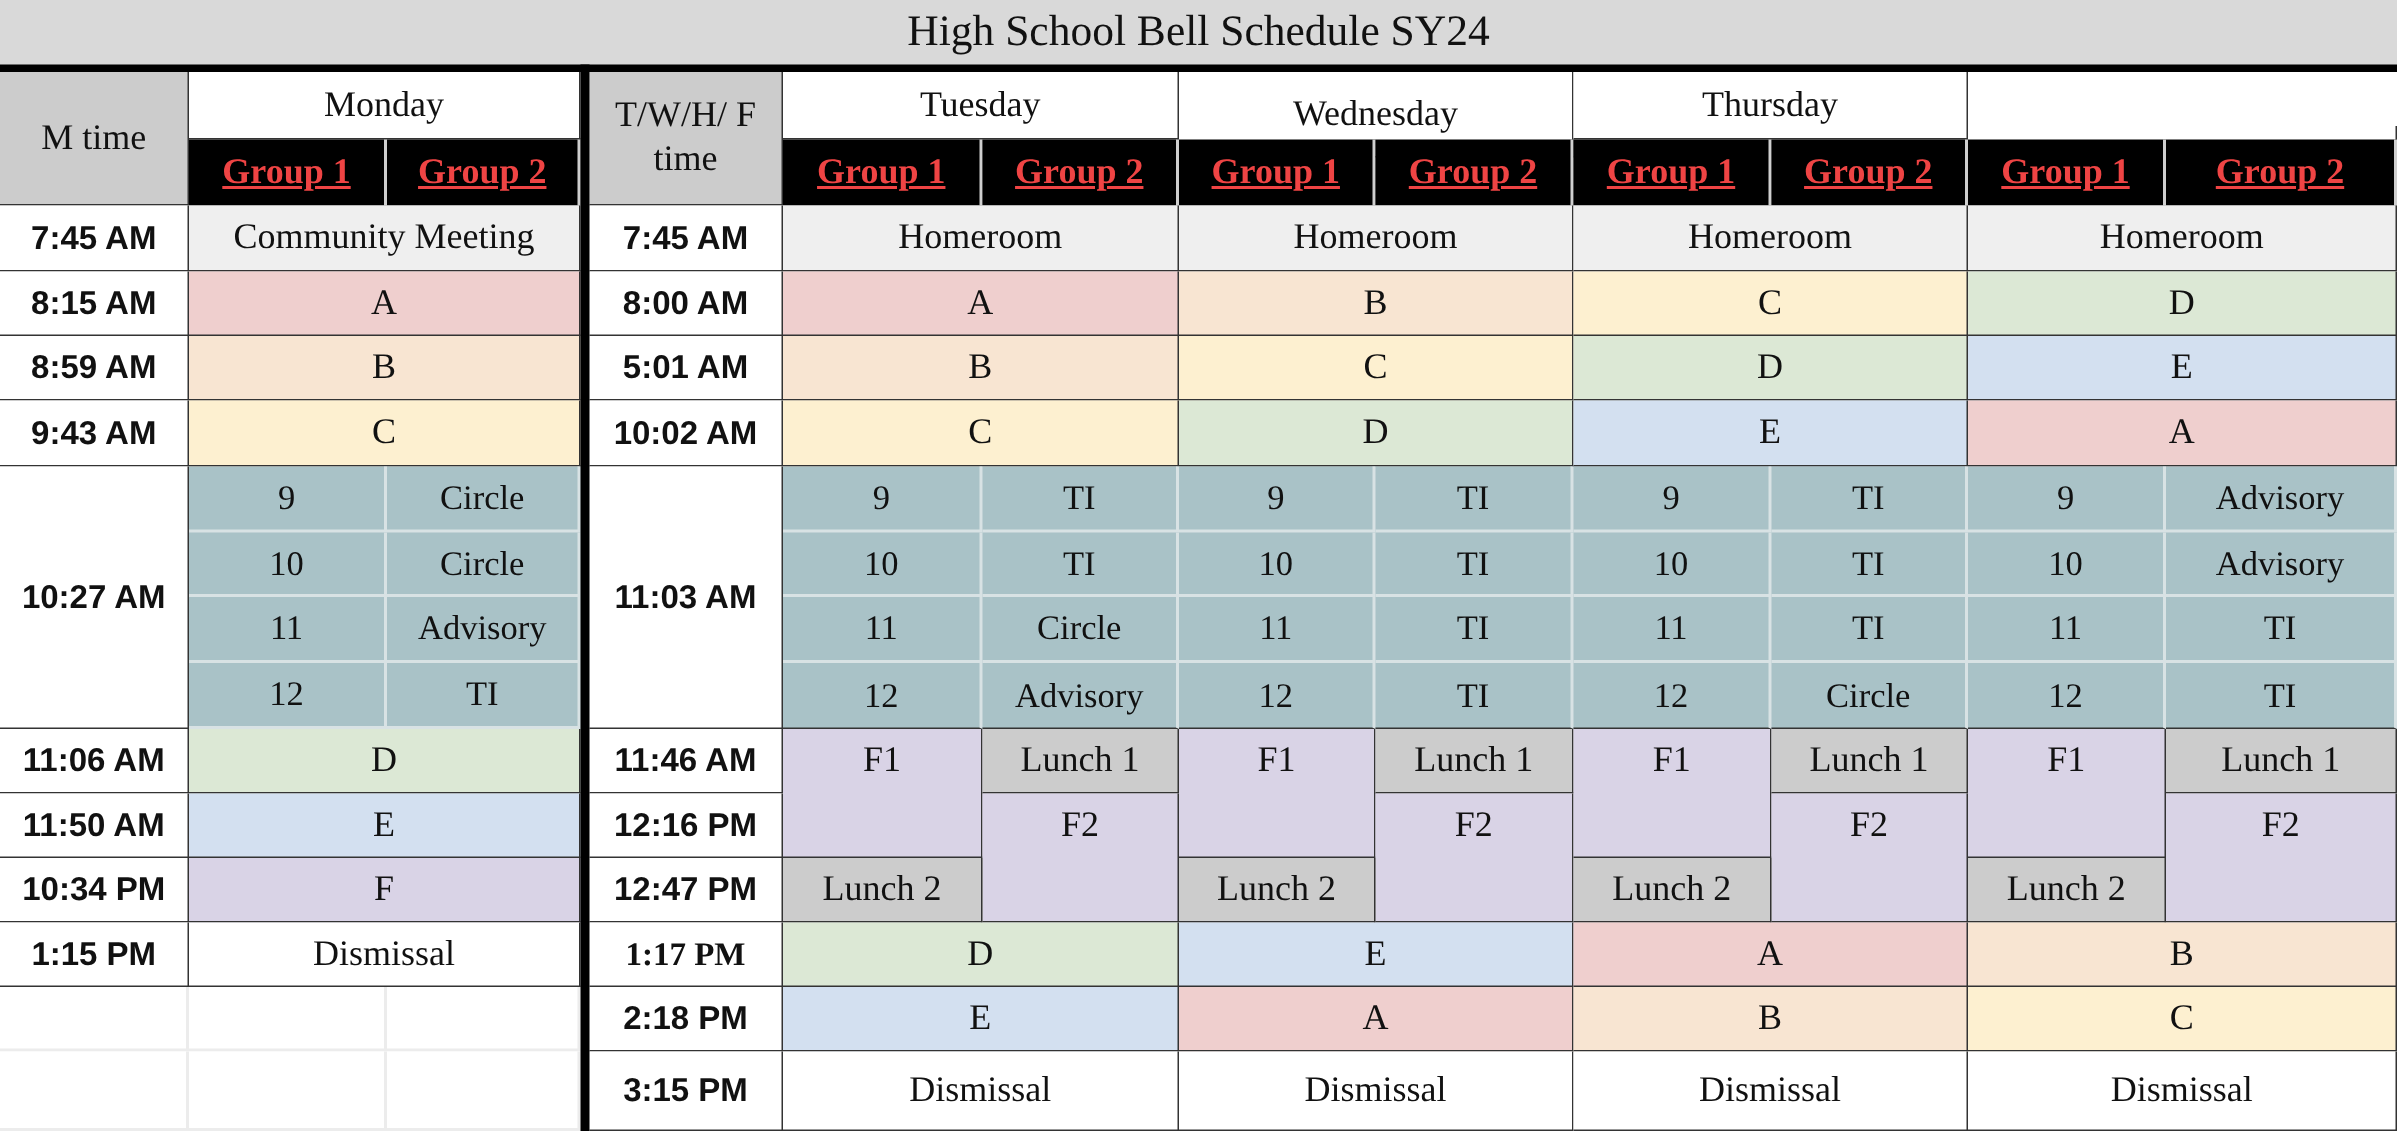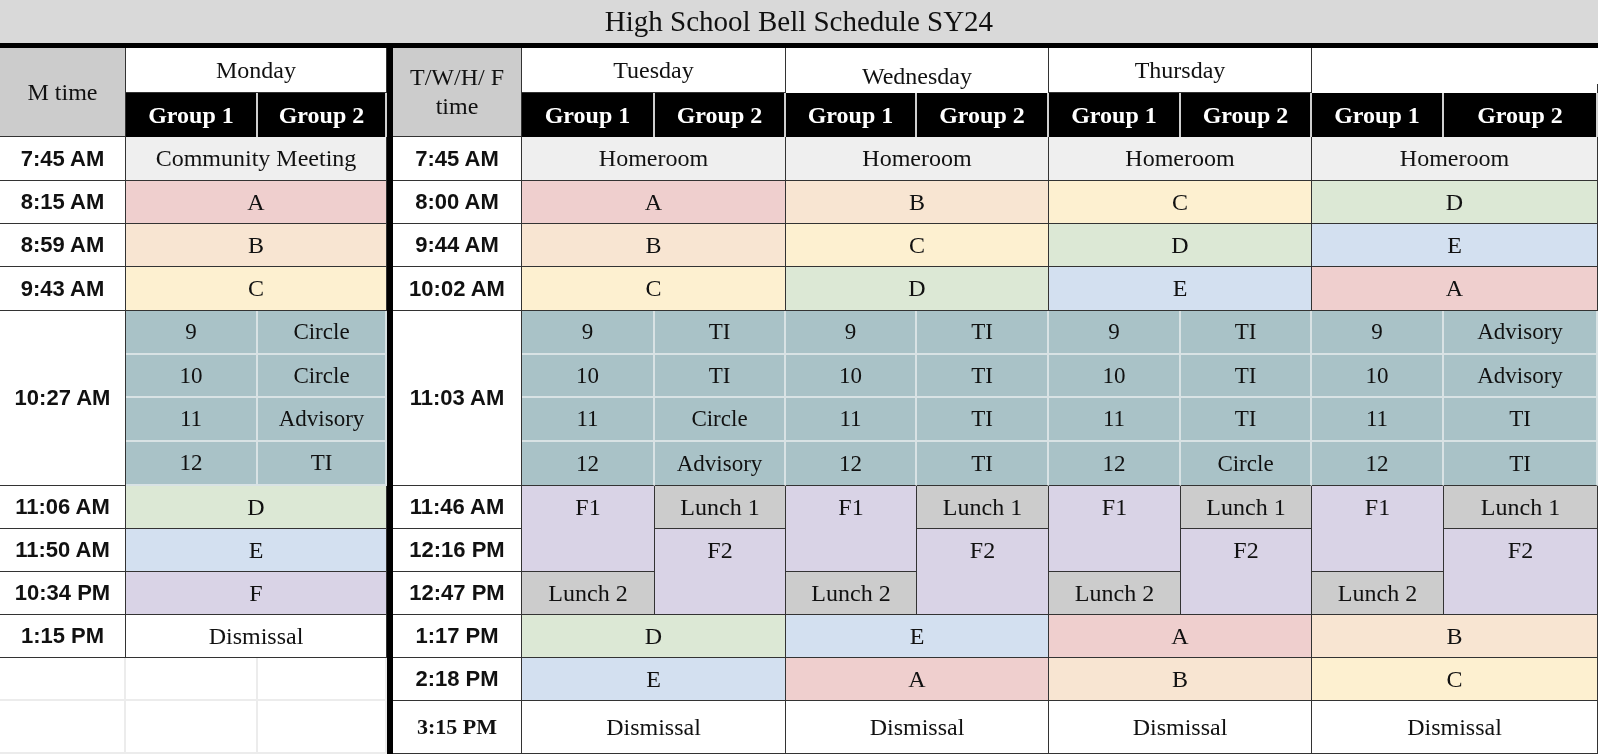--- a/index.html
+++ b/index.html
@@ -5,21 +5,21 @@
   html,body{margin:0;padding:0;background:#fff;}
   body{width:1598px;height:754px;overflow:hidden;position:relative;font-family:"Liberation Serif","DejaVu Serif",serif;color:#111;}
   .title{position:absolute;left:0;top:0;width:1598px;height:44px;background:#d9d9d9;text-align:center;font-size:29px;line-height:42px;}
   .topbar{position:absolute;left:0;top:43px;width:1598px;height:5px;background:#000;}
   .divider{position:absolute;left:387px;top:43px;width:6px;height:711px;background:#000;}
   .c{position:absolute;box-sizing:border-box;display:flex;align-items:center;justify-content:center;text-align:center;font-size:24px;white-space:nowrap;overflow:hidden;}
   .b{border-right:1.5px solid #333;border-bottom:1.5px solid #333;}
   .time{font-family:"Liberation Sans","DejaVu Sans",sans-serif;font-weight:bold;font-size:22px;background:#fff;}
   .hdrgray{background:#cccccc;line-height:1.2;}
   .day{background:#fff;}
-  .grp{background:#000;color:#ffffff;font-weight:bold;border-right:2px solid #cfcfcf;}
+  .grp{background:#000;color:#ef4444;font-weight:bold;border-right:2px solid #cfcfcf;text-decoration:underline;}
   .adv{background:#a9c2c7;border-right:2px solid #d8e2e4;border-bottom:2px solid #d8e2e4;font-size:23px;}
   .empty{border-right:2px solid #ececec;border-bottom:2px solid #ececec;background:#fff;}
 </style>
 </head>
 <body>
 
 <div class="title">High School Bell Schedule SY24</div>
 <div class="topbar"></div>
 
 <div id="grid">
@@ -66,29 +66,29 @@
     <div class="c adv" style="left: 126px; top: 442px; width: 132px; height: 44px;">12</div>
     <div class="c adv" style="left: 258px; top: 442px; width: 129px; height: 44px;">TI</div>
     <div class="c empty" style="left: 0px; top: 658px; width: 126px; height: 43px;"></div>
     <div class="c empty" style="left: 0px; top: 701px; width: 126px; height: 53px;"></div>
     <div class="c empty" style="left: 126px; top: 658px; width: 132px; height: 43px;"></div>
     <div class="c empty" style="left: 258px; top: 658px; width: 129px; height: 43px;"></div>
     <div class="c empty" style="left: 126px; top: 701px; width: 132px; height: 53px;"></div>
     <div class="c empty" style="left: 258px; top: 701px; width: 129px; height: 53px;"></div>
     <div class="c b time" style="left: 393px; top: 137px; width: 129px; height: 44px;">7:45 AM</div>
     <div class="c b time" style="left: 393px; top: 181px; width: 129px; height: 43px;">8:00 AM</div>
-    <div class="c b time" style="left: 393px; top: 224px; width: 129px; height: 43px;">9:44 AM</div>
+    <div class="c b time" style="left: 393px; top: 224px; width: 129px; height: 43px;">5:01 AM</div>
     <div class="c b time" style="left: 393px; top: 267px; width: 129px; height: 44px;">10:02 AM</div>
     <div class="c b time" style="left: 393px; top: 311px; width: 129px; height: 175px;">11:03 AM</div>
     <div class="c b time" style="left: 393px; top: 486px; width: 129px; height: 43px;">11:46 AM</div>
     <div class="c b time" style="left: 393px; top: 529px; width: 129px; height: 43px;">12:16 PM</div>
     <div class="c b time" style="left: 393px; top: 572px; width: 129px; height: 43px;">12:47 PM</div>
-    <div class="c b time" style="left: 393px; top: 615px; width: 129px; height: 43px;">1:17 PM</div>
+    <div class="c b time" style="left: 393px; top: 615px; width: 129px; height: 43px; font-family: Liberation Serif, serif;">1:17 PM</div>
     <div class="c b time" style="left: 393px; top: 658px; width: 129px; height: 43px;">2:18 PM</div>
-    <div class="c b time" style="left: 393px; top: 701px; width: 129px; height: 53px; font-family: Liberation Serif, serif;">3:15 PM</div>
+    <div class="c b time" style="left: 393px; top: 701px; width: 129px; height: 53px;">3:15 PM</div>
     <div class="c b" style="left: 522px; top: 137px; width: 264px; height: 44px; background: rgb(239, 239, 239);">Homeroom</div>
     <div class="c b" style="left: 522px; top: 181px; width: 264px; height: 43px; background: rgb(239, 207, 206);">A</div>
     <div class="c b" style="left: 522px; top: 224px; width: 264px; height: 43px; background: rgb(248, 229, 210);">B</div>
     <div class="c b" style="left: 522px; top: 267px; width: 264px; height: 44px; background: rgb(253, 240, 208);">C</div>
     <div class="c adv" style="left: 522px; top: 311px; width: 133px; height: 44px;">9</div>
     <div class="c adv" style="left: 655px; top: 311px; width: 131px; height: 44px;">TI</div>
     <div class="c adv" style="left: 522px; top: 355px; width: 133px; height: 43px;">10</div>
     <div class="c adv" style="left: 655px; top: 355px; width: 131px; height: 43px;">TI</div>
     <div class="c adv" style="left: 522px; top: 398px; width: 133px; height: 44px;">11</div>
     <div class="c adv" style="left: 655px; top: 398px; width: 131px; height: 44px;">Circle</div>

